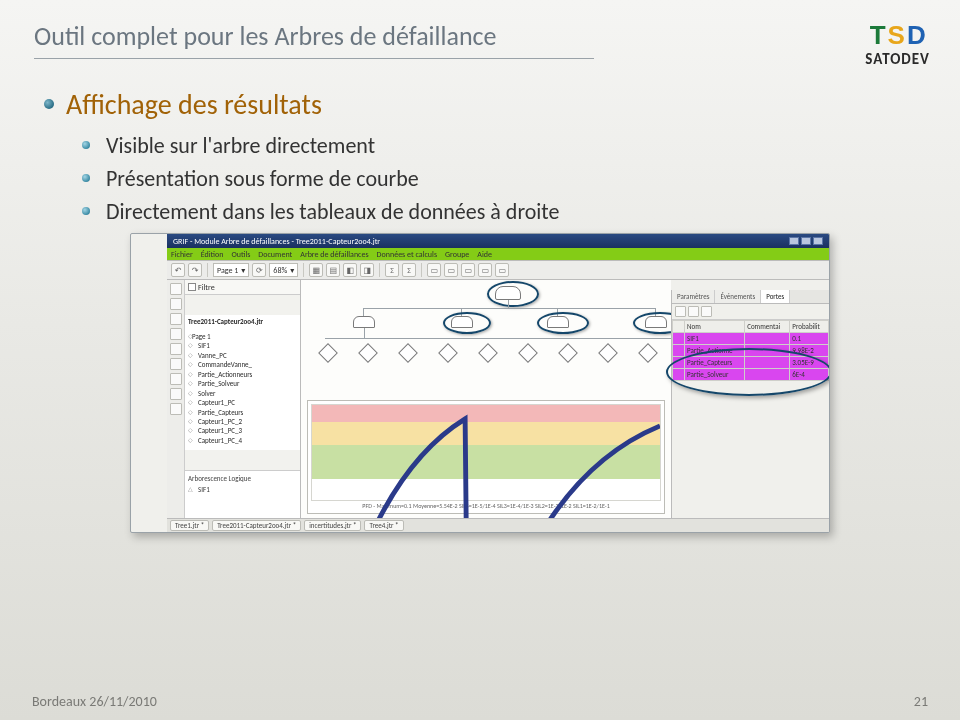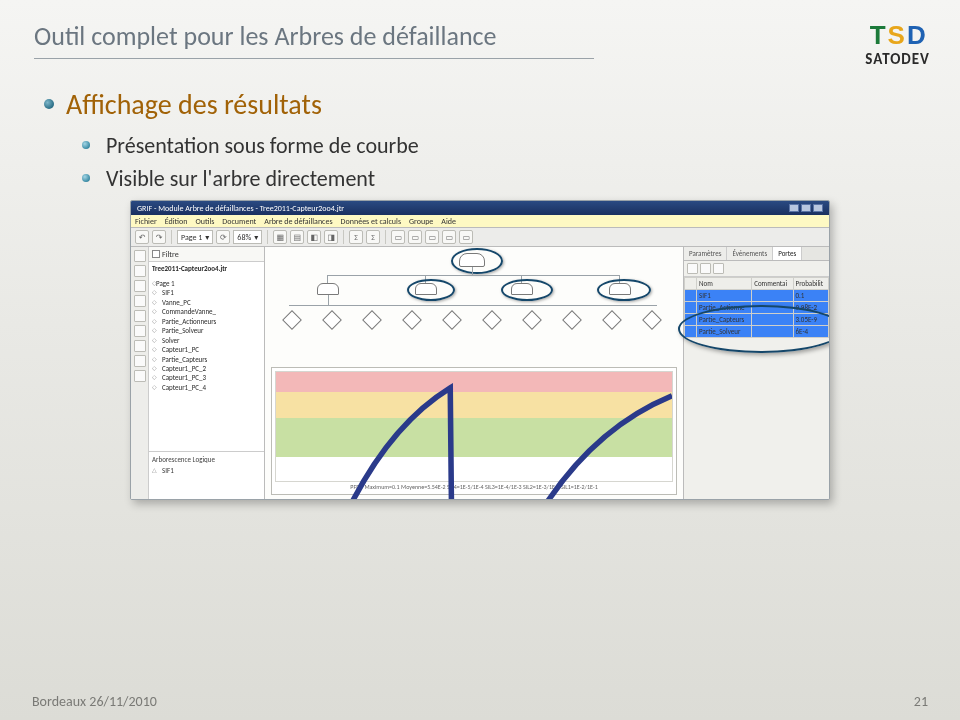--- a/index.html
+++ b/index.html
@@ -43,37 +43,38 @@
   }
 
   
   .shot-wrap { width: 700px; margin: 8px auto 0 auto; }
   .shot {
     width: 700px; height: 300px; background: #f0f0ec;
     border: 1px solid #9aa2a8; border-radius: 2px;
     box-shadow: 3px 4px 8px rgba(0,0,0,.25);
     display: flex; flex-direction: column; font-size: 8px; color: #333;
     overflow: hidden;
+    padding-left: 36px;
   }
   .win-title { background: linear-gradient(#2a4a82,#1a3060); color: #fff; padding: 2px 6px; font-size: 8px; display: flex; justify-content: space-between; align-items: center; }
   .win-ctrls { display: flex; gap: 2px; }
   .win-ctrls span { width: 10px; height: 8px; background: #b8c6df; border: 1px solid #5a74a6; display: inline-block; }
-  .menubar { background: #fef9c3; border-bottom: 1px solid #bbb; padding: 1px 4px; display: flex; gap: 8px; color: #333; align-items: flex-end; }
+  .menubar { background: #84cc16; border-bottom: 1px solid #bbb; padding: 1px 4px; display: flex; gap: 8px; color: #333; align-items: flex-end; }
   .toolbar { background: #ececea; border-bottom: 1px solid #bbb; padding: 2px 4px; display: flex; gap: 3px; align-items: center; }
   .tbtn { width: 14px; height: 14px; background: #f8f8f6; border: 1px solid #bcbcb6; border-radius: 2px; display: inline-flex; align-items: center; justify-content: center; font-size: 8px; color: #666; }
   .tsel { height: 14px; border: 1px solid #bcbcb6; background: #fff; padding: 0 3px; display: inline-flex; align-items: center; gap: 3px; }
   .tsep { width: 1px; height: 14px; background: #c8c8c2; margin: 0 2px; }
 
   .shot-body { flex: 1; display: flex; min-height: 0; }
 
   
   .shot-left { width: 134px; background: #f2f2ee; border-right: 1px solid #bbb; display: flex; }
   .tool-strip { width: 18px; background: #ededea; border-right: 1px solid #ccc; display: flex; flex-direction: column; align-items: center; gap: 3px; padding-top: 3px; }
   .tool-strip span { width: 12px; height: 12px; border: 1px solid #bcbcb6; background: #fafafa; border-radius: 1px; }
-  .tree-pane { flex: 1; display: flex; flex-direction: column; }
+  .tree-pane { flex: 1; display: flex; flex-direction: column; gap: 20px; }
   .filter-row { display: flex; align-items: center; gap: 2px; padding: 2px 3px; border-bottom: 1px solid #ccc; background: #f8f8f5; }
   .filter-row .cb { width: 8px; height: 8px; border: 1px solid #888; background: #fff; }
   .tree-area { flex: 1; padding: 2px 3px; overflow: hidden; background: #fff; font-size: 7px; color: #2a2a2a; }
   .tree-area .file { font-weight: bold; margin-bottom: 6px; }
   .tree-area .node { padding-left: 10px; position: relative; line-height: 1.35; }
   .tree-area .node::before { content: "◇"; position: absolute; left: 0; top: 0; font-size: 6px; color: #888; }
   .logic-pane { border-top: 1px solid #ccc; padding: 3px; background: #fff; height: 48px; }
   .logic-title { font-size: 7px; color: #444; margin-bottom: 2px; }
   .logic-node { font-size: 7px; padding-left: 10px; position: relative; }
   .logic-node::before { content: "△"; position: absolute; left: 0; top: 0; font-size: 6px; color: #888; }
@@ -98,27 +99,27 @@
   .chartbox {
     position: absolute; left: 6px; right: 6px; top: 120px; bottom: 4px;
     border: 1px solid #bcbcb6; background: #fff; padding: 3px;
     display: flex; flex-direction: column;
   }
   .chart-plot { flex: 1; position: relative; background: linear-gradient(180deg,#f3b8b8 0 18%, #f7e1a3 18% 42%, #c8e0a3 42% 78%, #fff 78% 100%); border: 1px solid #d6d6d0; }
   .chart-curve { position: absolute; inset: 0; }
   .chart-caption { text-align: center; font-size: 6px; color: #666; margin-top: 1px; }
 
   
-  .shot-right { width: 146px; background: #f0f0ec; border-left: 1px solid #bbb; display: flex; flex-direction: column; }
+  .shot-right { width: 158px; background: #f0f0ec; border-left: 1px solid #bbb; display: flex; flex-direction: column; margin-top: 10px; }
   .rtabs { display: flex; background: #e6e6e2; border-bottom: 1px solid #bbb; }
   .rtab { padding: 2px 5px; font-size: 7px; color: #555; border-right: 1px solid #ccc; background: #ededea; }
   .rtab.active { background: #fff; color: #222; font-weight: normal; }
   .rtools { padding: 2px 3px; display: flex; gap: 2px; border-bottom: 1px solid #ccc; }
   .rtools span { width: 11px; height: 11px; background: #fafafa; border: 1px solid #bcbcb6; border-radius: 1px; }
-  .rtable { width: 100%; border-collapse: collapse; font-size: 7px; background: #3b82f6; }
+  .rtable { width: 100%; border-collapse: collapse; font-size: 7px; background: #d946ef; }
   .rtable th, .rtable td { border: 1px solid #cfcfca; padding: 1px 2px; text-align: left; color: #333; white-space: nowrap; overflow: hidden; }
   .rtable th { background: #eeeeea; font-weight: normal; }
   .rmark { position: absolute; border: 2.5px solid #15476a; border-radius: 50%; box-shadow: 2px 2px 4px rgba(0,0,0,.35); }
   .rwrap { position: relative; flex: 1; }
 
   
   .shot-taskbar { background: #e2e2dd; border-top: 1px solid #bbb; padding: 1px 3px; display: flex; gap: 3px; }
   .shot-taskbar .doc { background: #f8f8f5; border: 1px solid #bcbcb6; padding: 0 4px; font-size: 7px; color: #444; border-radius: 2px; }
 
   
@@ -136,22 +137,23 @@
       <span class="logo-letter lt-S1">S</span>
       <span class="logo-letter lt-D">D</span>
     </div>
     <div class="logo-sub">SATODEV</div>
   </div>
 </div>
 
 <div class="content">
   <div class="lvl1">Affichage des résultats</div>
   <div class="lvl2-wrap">
+    <div class="lvl2">Visible sur l'arbre directement</div>
     <div class="lvl2">Présentation sous forme de courbe</div>
-    <div class="lvl2">Visible sur l'arbre directement</div>
+    <div class="lvl2">Directement dans les tableaux de données à droite</div>
   </div>
 
   <div class="shot-wrap">
     <div class="shot">
 
       <div class="win-title">
         <span>GRIF - Module Arbre de défaillances - Tree2011-Capteur2oo4.jtr</span>
         <span class="win-ctrls">
           <span></span>
           <span></span>
@@ -326,20 +328,26 @@
                 <td></td>
                 <td>6E-4</td>
               </tr>
             </tbody>
               </table>
             <div class="rmark" style="left:-6px;top:28px;width:166px;height:48px"></div>
           </div>
         </div>
       </div>
 
+      <div class="shot-taskbar">
+        <span class="doc">Tree1.jtr *</span>
+        <span class="doc">Tree2011-Capteur2oo4.jtr *</span>
+        <span class="doc">incertitudes.jtr *</span>
+        <span class="doc">Tree4.jtr *</span>
+      </div>
 
     </div>
   </div>
 </div>
 
 <div class="footer">
   <span>Bordeaux 26/11/2010</span>
   <span>21</span>
 </div>
 

